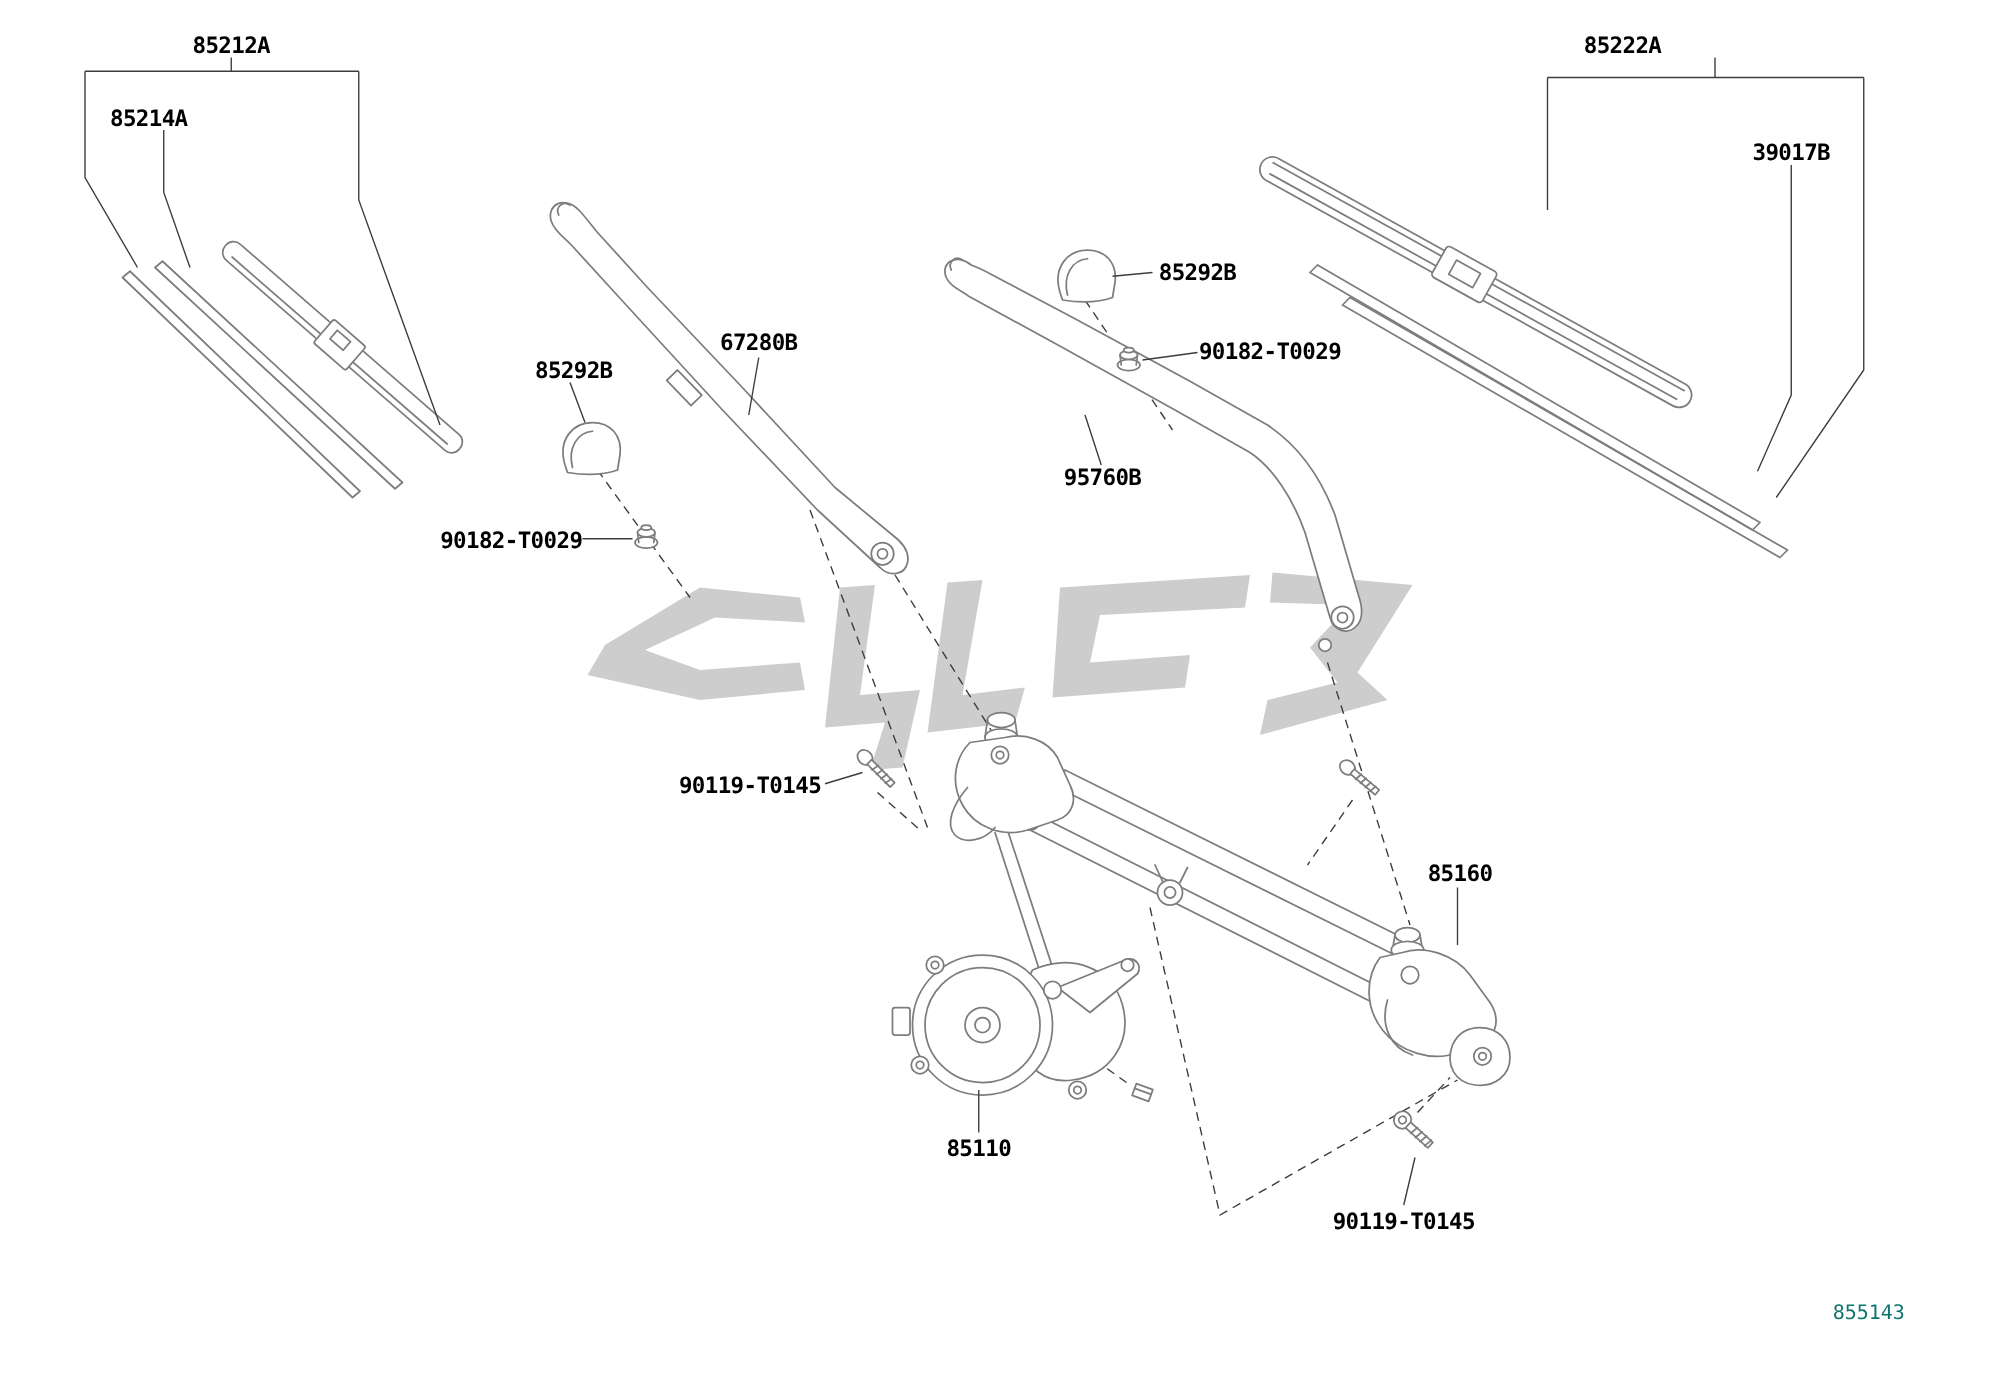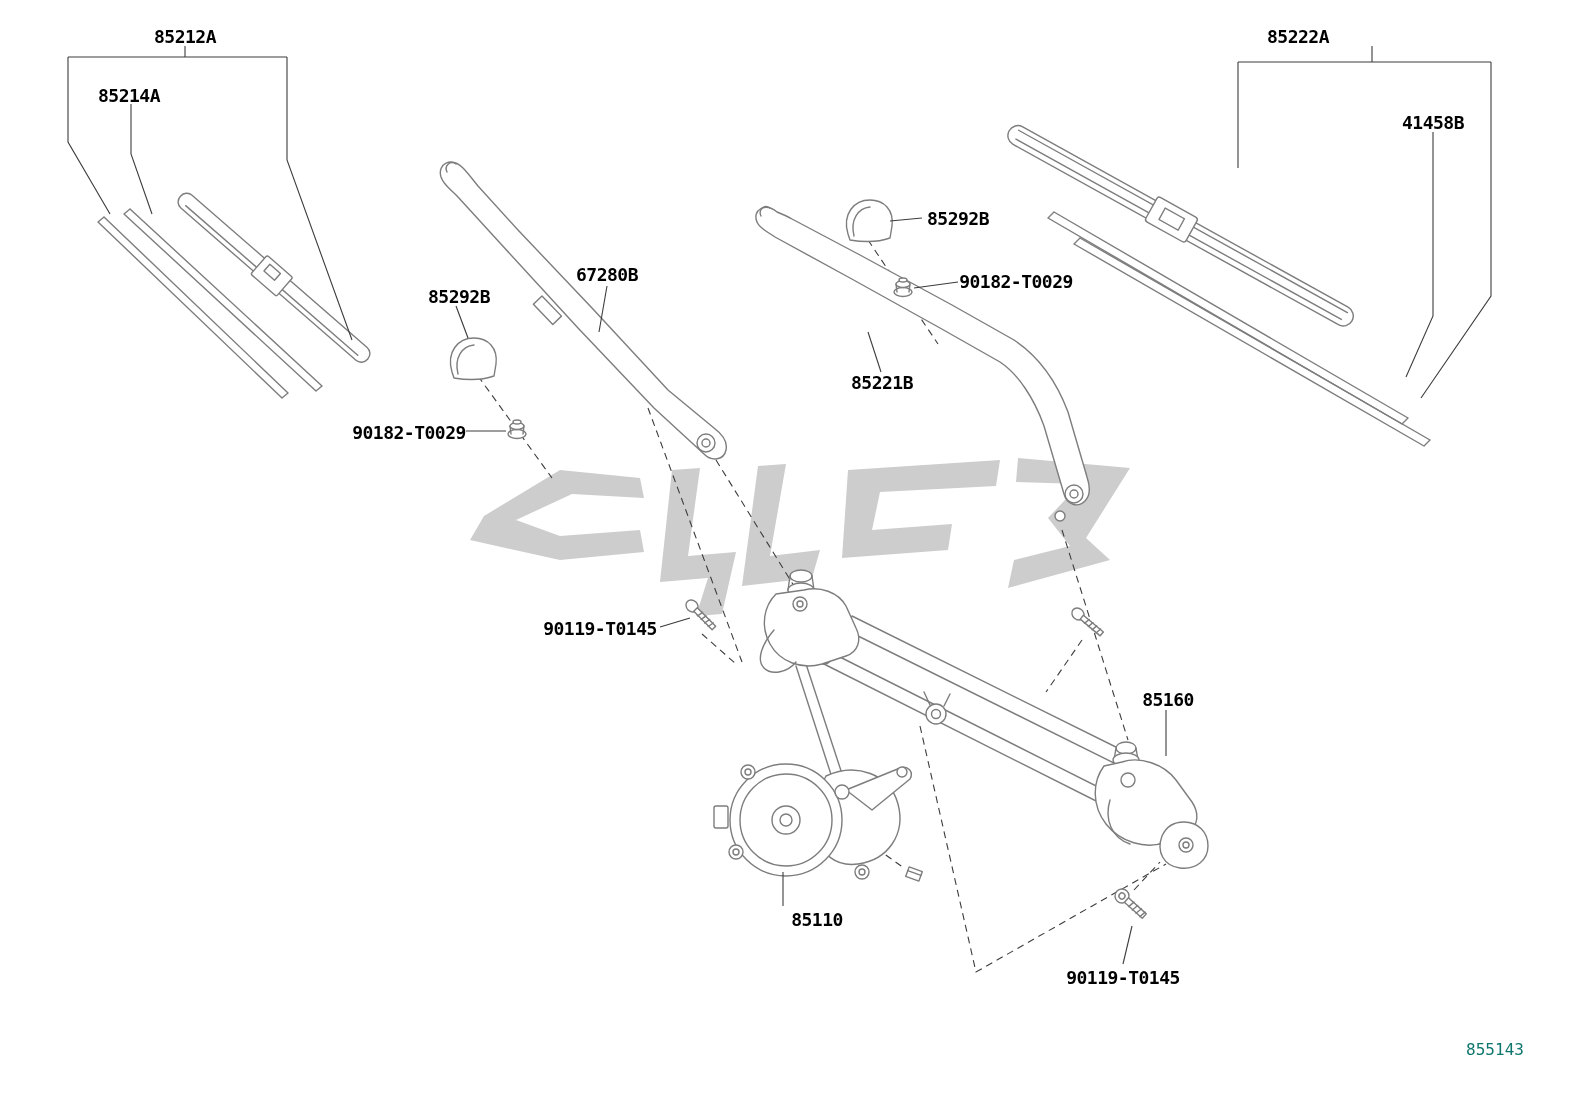--- a/index.html
+++ b/index.html
@@ -224,29 +224,29 @@
       </g>
     </g>
 
     <g>
       <path class="leader" d="M1166,710 L1166,756"></path>
       <path class="leader" d="M783,906 L783,872"></path>
     </g>
   </svg>
 
   <div class="part-label" style="left:185px;top:26px">85212A</div>
-  <div class="part-label" style="left:129px;top:85px">85214A</div>
+  <div class="part-label" style="left:119px;top:85px">85214A</div>
   <div class="part-label" style="left:1298px;top:26px">85222A</div>
-  <div class="part-label" style="left:1433px;top:112px">41458B</div>
+  <div class="part-label" style="left:1433px;top:112px">39017B</div>
   <div class="part-label" style="left:958px;top:208px">85292B</div>
   <div class="part-label" style="left:1016px;top:271px">90182-T0029</div>
   <div class="part-label" style="left:607px;top:264px">67280B</div>
   <div class="part-label" style="left:459px;top:286px">85292B</div>
-  <div class="part-label" style="left:882px;top:372px">85221B</div>
+  <div class="part-label" style="left:882px;top:372px">95760B</div>
   <div class="part-label" style="left:409px;top:422px">90182-T0029</div>
   <div class="part-label" style="left:600px;top:618px">90119-T0145</div>
   <div class="part-label" style="left:1168px;top:689px">85160</div>
-  <div class="part-label" style="left:817px;top:909px">85110</div>
+  <div class="part-label" style="left:783px;top:909px">85110</div>
   <div class="part-label" style="left:1123px;top:967px">90119-T0145</div>
 
   <div class="drawing-number" style="left:1495px;top:1040px">855143</div>
 
 </div>
 
 </body></html>

